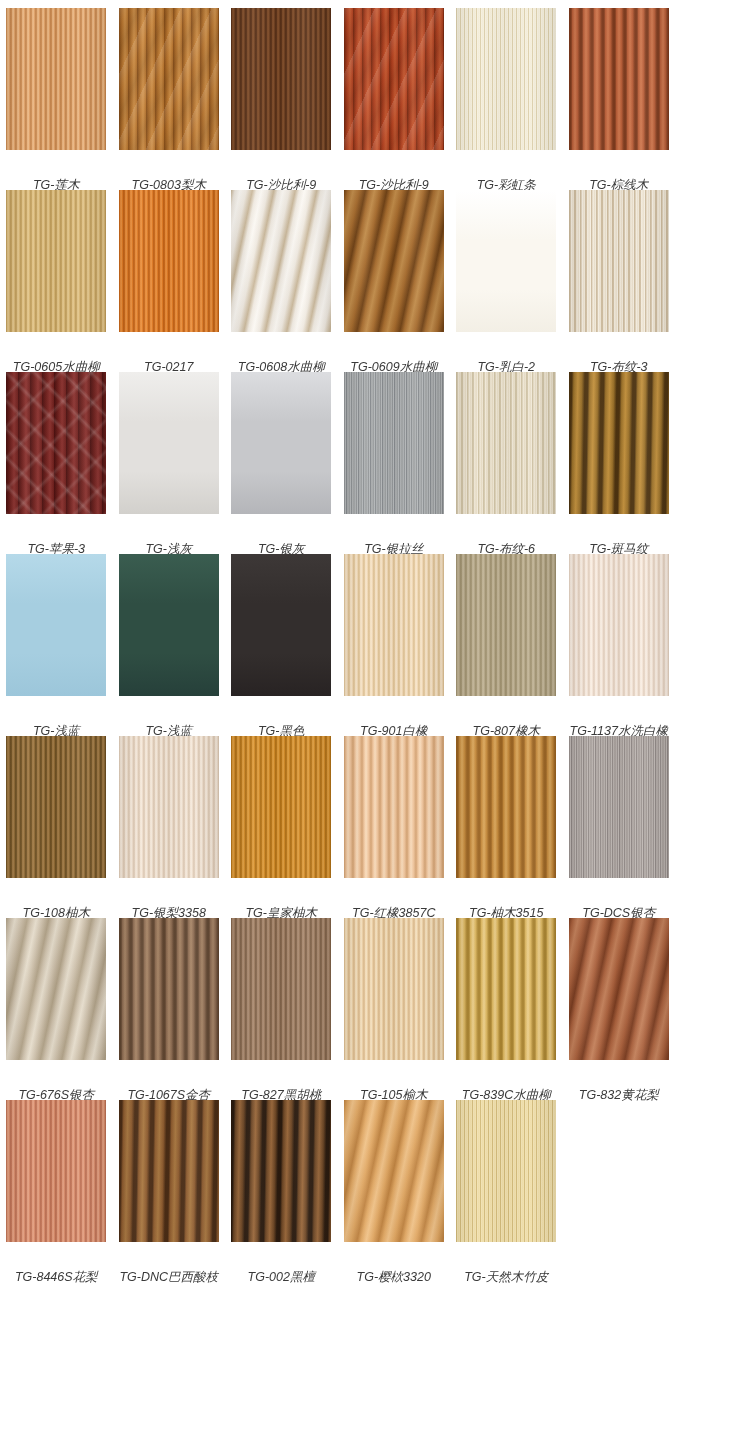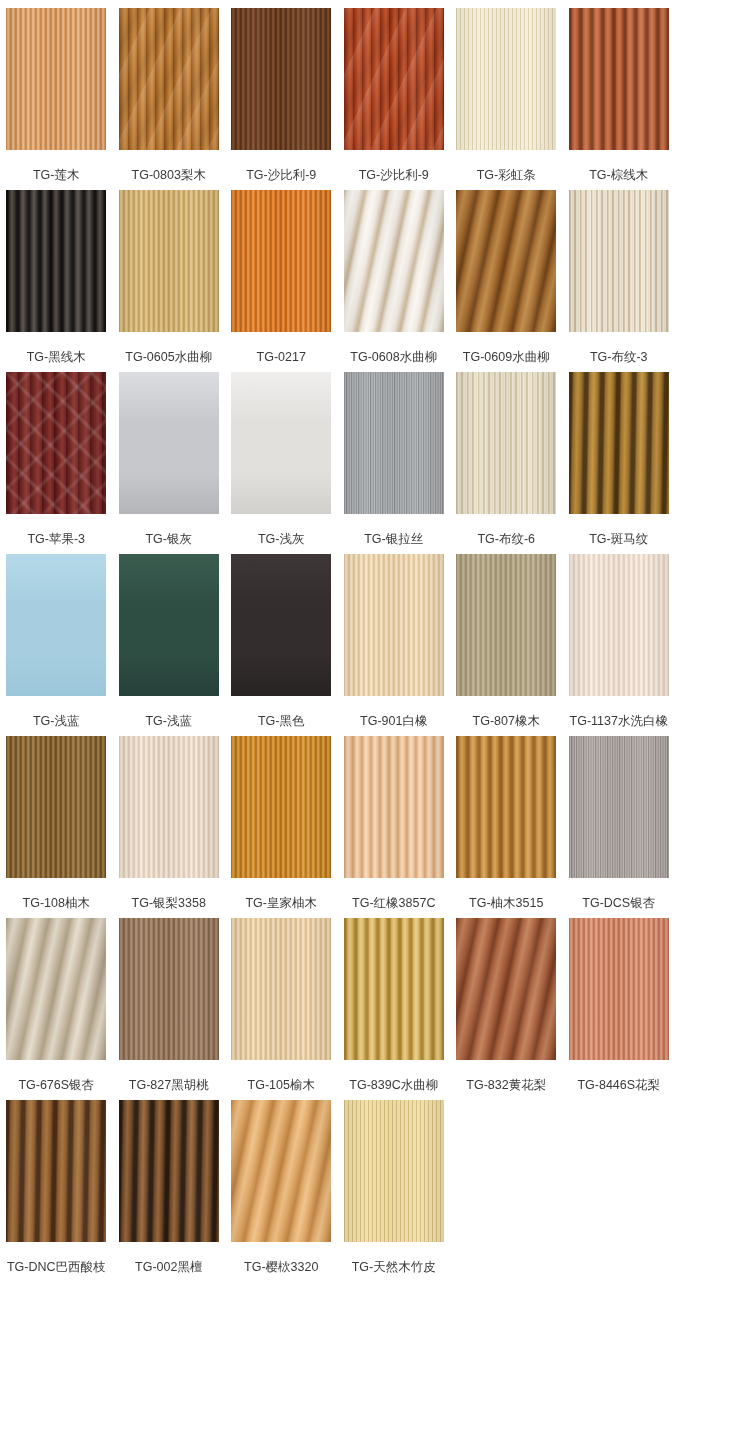--- a/index.html
+++ b/index.html
@@ -52,27 +52,28 @@
        rgba(0,0,0,0.07) 0%,
        rgba(255,255,255,0.05) 22%,
        rgba(0,0,0,0.03) 48%,
        rgba(255,255,255,0.06) 74%,
        rgba(0,0,0,0.08) 100%);
     pointer-events: none;
   }
   .swatch-chip.flat::after { background: none; }
 
   .swatch-label {
-    margin-top: 17px;
+    margin-top: 27px;
     font-size: 12.5px;
     line-height: 16px;
     color: #3a3a3a;
     text-align: center;
     white-space: nowrap;
     letter-spacing: 0px;
+    font-style: italic;
   }
 </style>
 </head>
 <body style="background: rgb(255, 255, 255);">
 
 <div id="swatch-grid">
     <div class="swatch-cell">
       <div class="swatch-chip" style="background: repeating-linear-gradient(90deg, rgb(185, 122, 66) 0px, rgb(223, 160, 102) 1px, rgb(240, 194, 146) 2px, rgb(223, 160, 102) 3.5px, rgb(185, 122, 66) 5px), repeating-linear-gradient(90deg, rgba(0, 0, 0, 0.1) 0px, rgba(0, 0, 0, 0) 7px, rgba(255, 255, 255, 0.1) 13px, rgba(0, 0, 0, 0) 19px), linear-gradient(rgb(240, 194, 146) 0%, rgb(223, 160, 102) 50%, rgb(185, 122, 66) 100%) rgb(223, 160, 102);"></div>
       <div class="swatch-label">TG-莲木</div>
     </div>
@@ -90,56 +91,56 @@
     </div>
     <div class="swatch-cell">
       <div class="swatch-chip" style="background: repeating-linear-gradient(90deg, rgb(221, 208, 172) 0px, rgb(221, 208, 172) 1px, rgb(251, 247, 233) 1.6px, rgb(240, 232, 208) 3px, rgb(251, 247, 233) 4px), linear-gradient(rgb(251, 247, 233) 0%, rgb(240, 232, 208) 55%, rgb(221, 208, 172) 100%) rgb(240, 232, 208);"></div>
       <div class="swatch-label">TG-彩虹条</div>
     </div>
     <div class="swatch-cell">
       <div class="swatch-chip" style="background: repeating-linear-gradient(90deg, rgb(125, 58, 29) 0px, rgb(125, 58, 29) 2px, rgb(184, 94, 56) 3.5px, rgb(209, 121, 79) 6px, rgb(184, 94, 56) 8.5px, rgb(125, 58, 29) 11px), linear-gradient(rgb(209, 121, 79) 0%, rgb(184, 94, 56) 50%, rgb(125, 58, 29) 100%) rgb(184, 94, 56);"></div>
       <div class="swatch-label">TG-棕线木</div>
     </div>
     <div class="swatch-cell">
-      <div class="swatch-chip" style="background: repeating-linear-gradient(90deg, rgb(17, 15, 14) 0px, rgb(17, 15, 14) 2px, rgb(53, 48, 44) 3.5px, rgb(90, 82, 75) 6px, rgb(53, 48, 44) 8.5px, rgb(17, 15, 14) 11px), linear-gradient(rgb(90, 82, 75) 0%, rgb(53, 48, 44) 50%, rgb(17, 15, 14) 100%) rgb(53, 48, 44);"></div>
-      <div class="swatch-label">TG-黑线木</div>
-    </div>
-    <div class="swatch-cell">
       <div class="swatch-chip" style="background: repeating-linear-gradient(90deg, rgb(180, 145, 79) 0px, rgb(215, 181, 115) 1px, rgb(232, 205, 150) 2px, rgb(215, 181, 115) 3.5px, rgb(180, 145, 79) 5px), repeating-linear-gradient(90deg, rgba(0, 0, 0, 0.1) 0px, rgba(0, 0, 0, 0) 7px, rgba(255, 255, 255, 0.1) 13px, rgba(0, 0, 0, 0) 19px), linear-gradient(rgb(232, 205, 150) 0%, rgb(215, 181, 115) 50%, rgb(180, 145, 79) 100%) rgb(215, 181, 115);"></div>
       <div class="swatch-label">TG-0605水曲柳</div>
     </div>
     <div class="swatch-cell">
       <div class="swatch-chip" style="background: repeating-linear-gradient(90deg, rgb(178, 86, 15) 0px, rgb(223, 122, 36) 1px, rgb(239, 155, 76) 2px, rgb(223, 122, 36) 3.5px, rgb(178, 86, 15) 5px), repeating-linear-gradient(90deg, rgba(0, 0, 0, 0.1) 0px, rgba(0, 0, 0, 0) 7px, rgba(255, 255, 255, 0.1) 13px, rgba(0, 0, 0, 0) 19px), linear-gradient(rgb(239, 155, 76) 0%, rgb(223, 122, 36) 50%, rgb(178, 86, 15) 100%) rgb(223, 122, 36);"></div>
       <div class="swatch-label">TG-0217</div>
     </div>
     <div class="swatch-cell">
       <div class="swatch-chip" style="background: repeating-linear-gradient(102deg, rgb(201, 183, 154) 0px, rgb(239, 233, 224) 4px, rgb(251, 248, 243) 9px, rgb(239, 233, 224) 15px, rgb(201, 183, 154) 21px), repeating-linear-gradient(78deg, rgba(255, 255, 255, 0.22) 0px, rgba(255, 255, 255, 0) 12px, rgba(0, 0, 0, 0.13) 26px, rgba(0, 0, 0, 0) 38px), linear-gradient(170deg, rgb(251, 248, 243) 0%, rgb(239, 233, 224) 50%, rgb(201, 183, 154) 100%) rgb(239, 233, 224);"></div>
       <div class="swatch-label">TG-0608水曲柳</div>
     </div>
     <div class="swatch-cell">
       <div class="swatch-chip" style="background: repeating-linear-gradient(102deg, rgb(110, 64, 20) 0px, rgb(165, 106, 44) 4px, rgb(192, 139, 73) 9px, rgb(165, 106, 44) 15px, rgb(110, 64, 20) 21px), repeating-linear-gradient(78deg, rgba(255, 255, 255, 0.22) 0px, rgba(255, 255, 255, 0) 12px, rgba(0, 0, 0, 0.13) 26px, rgba(0, 0, 0, 0) 38px), linear-gradient(170deg, rgb(192, 139, 73) 0%, rgb(165, 106, 44) 50%, rgb(110, 64, 20) 100%) rgb(165, 106, 44);"></div>
       <div class="swatch-label">TG-0609水曲柳</div>
     </div>
     <div class="swatch-cell">
+      <div class="swatch-chip flat" style="background: linear-gradient(rgb(255, 255, 255) 0%, rgb(250, 247, 240) 35%, rgb(250, 247, 240) 70%, rgb(243, 239, 229) 100%) rgb(250, 247, 240);"></div>
+      <div class="swatch-label">TG-乳白-2</div>
+    </div>
+    <div class="swatch-cell">
       <div class="swatch-chip" style="background: repeating-linear-gradient(90deg, rgb(205, 187, 158) 0px, rgb(205, 187, 158) 1.2px, rgb(246, 239, 226) 2.4px, rgb(232, 221, 201) 4px, rgb(246, 239, 226) 5.4px), repeating-linear-gradient(0deg, rgb(205, 187, 158) 0px, rgb(205, 187, 158) 1.2px, rgba(255, 255, 255, 0) 2.6px, rgba(255, 255, 255, 0) 5.4px), linear-gradient(rgb(246, 239, 226) 0%, rgb(232, 221, 201) 50%, rgb(205, 187, 158) 100%) rgb(232, 221, 201);"></div>
       <div class="swatch-label">TG-布纹-3</div>
     </div>
     <div class="swatch-cell">
       <div class="swatch-chip" style="background: repeating-linear-gradient(45deg, rgba(255, 255, 255, 0.16) 0px, rgba(255, 255, 255, 0) 3px, rgba(255, 255, 255, 0) 17px, rgba(255, 255, 255, 0.14) 20px), repeating-linear-gradient(-45deg, rgba(255, 255, 255, 0.13) 0px, rgba(255, 255, 255, 0) 3px, rgba(255, 255, 255, 0) 19px, rgba(255, 255, 255, 0.11) 22px), repeating-linear-gradient(90deg, rgb(74, 17, 16) 0px, rgb(109, 31, 28) 4px, rgb(140, 51, 48) 8px, rgb(109, 31, 28) 12px), linear-gradient(rgb(140, 51, 48) 0%, rgb(109, 31, 28) 50%, rgb(74, 17, 16) 100%) rgb(109, 31, 28);"></div>
       <div class="swatch-label">TG-苹果-3</div>
     </div>
     <div class="swatch-cell">
+      <div class="swatch-chip flat" style="background: linear-gradient(rgb(239, 238, 236) 0%, rgb(226, 224, 221) 35%, rgb(226, 224, 221) 70%, rgb(210, 208, 204) 100%) rgb(226, 224, 221);"></div>
+      <div class="swatch-label">TG-浅灰</div>
+    </div>
+    <div class="swatch-cell">
       <div class="swatch-chip flat" style="background: linear-gradient(rgb(220, 221, 224) 0%, rgb(199, 200, 203) 35%, rgb(199, 200, 203) 70%, rgb(180, 181, 185) 100%) rgb(199, 200, 203);"></div>
       <div class="swatch-label">TG-银灰</div>
     </div>
     <div class="swatch-cell">
-      <div class="swatch-chip flat" style="background: linear-gradient(rgb(239, 238, 236) 0%, rgb(226, 224, 221) 35%, rgb(226, 224, 221) 70%, rgb(210, 208, 204) 100%) rgb(226, 224, 221);"></div>
-      <div class="swatch-label">TG-浅灰</div>
-    </div>
-    <div class="swatch-cell">
       <div class="swatch-chip" style="background: repeating-linear-gradient(90deg, rgb(130, 134, 138) 0px, rgb(158, 161, 162) 0.8px, rgb(184, 187, 189) 1.6px, rgb(158, 161, 162) 2.4px), repeating-linear-gradient(90deg, rgba(255, 255, 255, 0.16) 0px, rgba(255, 255, 255, 0) 5px, rgba(0, 0, 0, 0.1) 11px, rgba(0, 0, 0, 0) 17px), linear-gradient(rgb(184, 187, 189) 0%, rgb(158, 161, 162) 55%, rgb(130, 134, 138) 100%) rgb(158, 161, 162);"></div>
       <div class="swatch-label">TG-银拉丝</div>
     </div>
     <div class="swatch-cell">
       <div class="swatch-chip" style="background: repeating-linear-gradient(90deg, rgb(207, 194, 164) 0px, rgb(207, 194, 164) 1.2px, rgb(242, 234, 217) 2.4px, rgb(228, 217, 193) 4px, rgb(242, 234, 217) 5.4px), repeating-linear-gradient(0deg, rgb(207, 194, 164) 0px, rgb(207, 194, 164) 1.2px, rgba(255, 255, 255, 0) 2.6px, rgba(255, 255, 255, 0) 5.4px), linear-gradient(rgb(242, 234, 217) 0%, rgb(228, 217, 193) 50%, rgb(207, 194, 164) 100%) rgb(228, 217, 193);"></div>
       <div class="swatch-label">TG-布纹-6</div>
     </div>
     <div class="swatch-cell">
       <div class="swatch-chip" style="background: repeating-linear-gradient(91deg, rgb(77, 51, 16) 0px, rgb(77, 51, 16) 3px, rgb(154, 112, 41) 5px, rgb(195, 145, 61) 9px, rgb(154, 112, 41) 13px, rgb(77, 51, 16) 16px), repeating-linear-gradient(89deg, rgba(0, 0, 0, 0.42) 0px, rgba(0, 0, 0, 0) 6px, rgba(0, 0, 0, 0) 17px, rgba(0, 0, 0, 0.38) 23px), linear-gradient(rgb(195, 145, 61) 0%, rgb(154, 112, 41) 50%, rgb(77, 51, 16) 100%) rgb(154, 112, 41);"></div>
       <div class="swatch-label">TG-斑马纹</div>
@@ -190,20 +191,24 @@
     </div>
     <div class="swatch-cell">
       <div class="swatch-chip" style="background: repeating-linear-gradient(90deg, rgb(138, 130, 128) 0px, rgb(165, 157, 153) 0.8px, rgb(194, 187, 183) 1.6px, rgb(165, 157, 153) 2.4px), repeating-linear-gradient(90deg, rgba(255, 255, 255, 0.16) 0px, rgba(255, 255, 255, 0) 5px, rgba(0, 0, 0, 0.1) 11px, rgba(0, 0, 0, 0) 17px), linear-gradient(rgb(194, 187, 183) 0%, rgb(165, 157, 153) 55%, rgb(138, 130, 128) 100%) rgb(165, 157, 153);"></div>
       <div class="swatch-label">TG-DCS银杏</div>
     </div>
     <div class="swatch-cell">
       <div class="swatch-chip" style="background: repeating-linear-gradient(102deg, rgb(176, 161, 135) 0px, rgb(205, 192, 171) 4px, rgb(230, 221, 204) 9px, rgb(205, 192, 171) 15px, rgb(176, 161, 135) 21px), repeating-linear-gradient(78deg, rgba(255, 255, 255, 0.22) 0px, rgba(255, 255, 255, 0) 12px, rgba(0, 0, 0, 0.13) 26px, rgba(0, 0, 0, 0) 38px), linear-gradient(170deg, rgb(230, 221, 204) 0%, rgb(205, 192, 171) 50%, rgb(176, 161, 135) 100%) rgb(205, 192, 171);"></div>
       <div class="swatch-label">TG-676S银杏</div>
     </div>
     <div class="swatch-cell">
+      <div class="swatch-chip" style="background: repeating-linear-gradient(90deg, rgb(95, 69, 48) 0px, rgb(95, 69, 48) 2px, rgb(140, 107, 81) 3.5px, rgb(169, 135, 104) 6px, rgb(140, 107, 81) 8.5px, rgb(95, 69, 48) 11px), linear-gradient(rgb(169, 135, 104) 0%, rgb(140, 107, 81) 50%, rgb(95, 69, 48) 100%) rgb(140, 107, 81);"></div>
+      <div class="swatch-label">TG-1067S金杏</div>
+    </div>
+    <div class="swatch-cell">
       <div class="swatch-chip" style="background: repeating-linear-gradient(90deg, rgb(114, 86, 62) 0px, rgb(155, 122, 94) 1px, rgb(178, 147, 122) 2px, rgb(155, 122, 94) 3.5px, rgb(114, 86, 62) 5px), repeating-linear-gradient(90deg, rgba(0, 0, 0, 0.1) 0px, rgba(0, 0, 0, 0) 7px, rgba(255, 255, 255, 0.1) 13px, rgba(0, 0, 0, 0) 19px), linear-gradient(rgb(178, 147, 122) 0%, rgb(155, 122, 94) 50%, rgb(114, 86, 62) 100%) rgb(155, 122, 94);"></div>
       <div class="swatch-label">TG-827黑胡桃</div>
     </div>
     <div class="swatch-cell">
       <div class="swatch-chip" style="background: repeating-linear-gradient(90deg, rgb(212, 177, 131) 0px, rgb(235, 207, 164) 1px, rgb(248, 231, 201) 2px, rgb(235, 207, 164) 3.5px, rgb(212, 177, 131) 5px), repeating-linear-gradient(90deg, rgba(0, 0, 0, 0.1) 0px, rgba(0, 0, 0, 0) 7px, rgba(255, 255, 255, 0.1) 13px, rgba(0, 0, 0, 0) 19px), linear-gradient(rgb(248, 231, 201) 0%, rgb(235, 207, 164) 50%, rgb(212, 177, 131) 100%) rgb(235, 207, 164);"></div>
       <div class="swatch-label">TG-105榆木</div>
     </div>
     <div class="swatch-cell">
       <div class="swatch-chip" style="background: repeating-linear-gradient(90deg, rgb(169, 131, 47) 0px, rgb(169, 131, 47) 2px, rgb(217, 180, 94) 3.5px, rgb(236, 207, 140) 6px, rgb(217, 180, 94) 8.5px, rgb(169, 131, 47) 11px), linear-gradient(rgb(236, 207, 140) 0%, rgb(217, 180, 94) 50%, rgb(169, 131, 47) 100%) rgb(217, 180, 94);"></div>
       <div class="swatch-label">TG-839C水曲柳</div>

